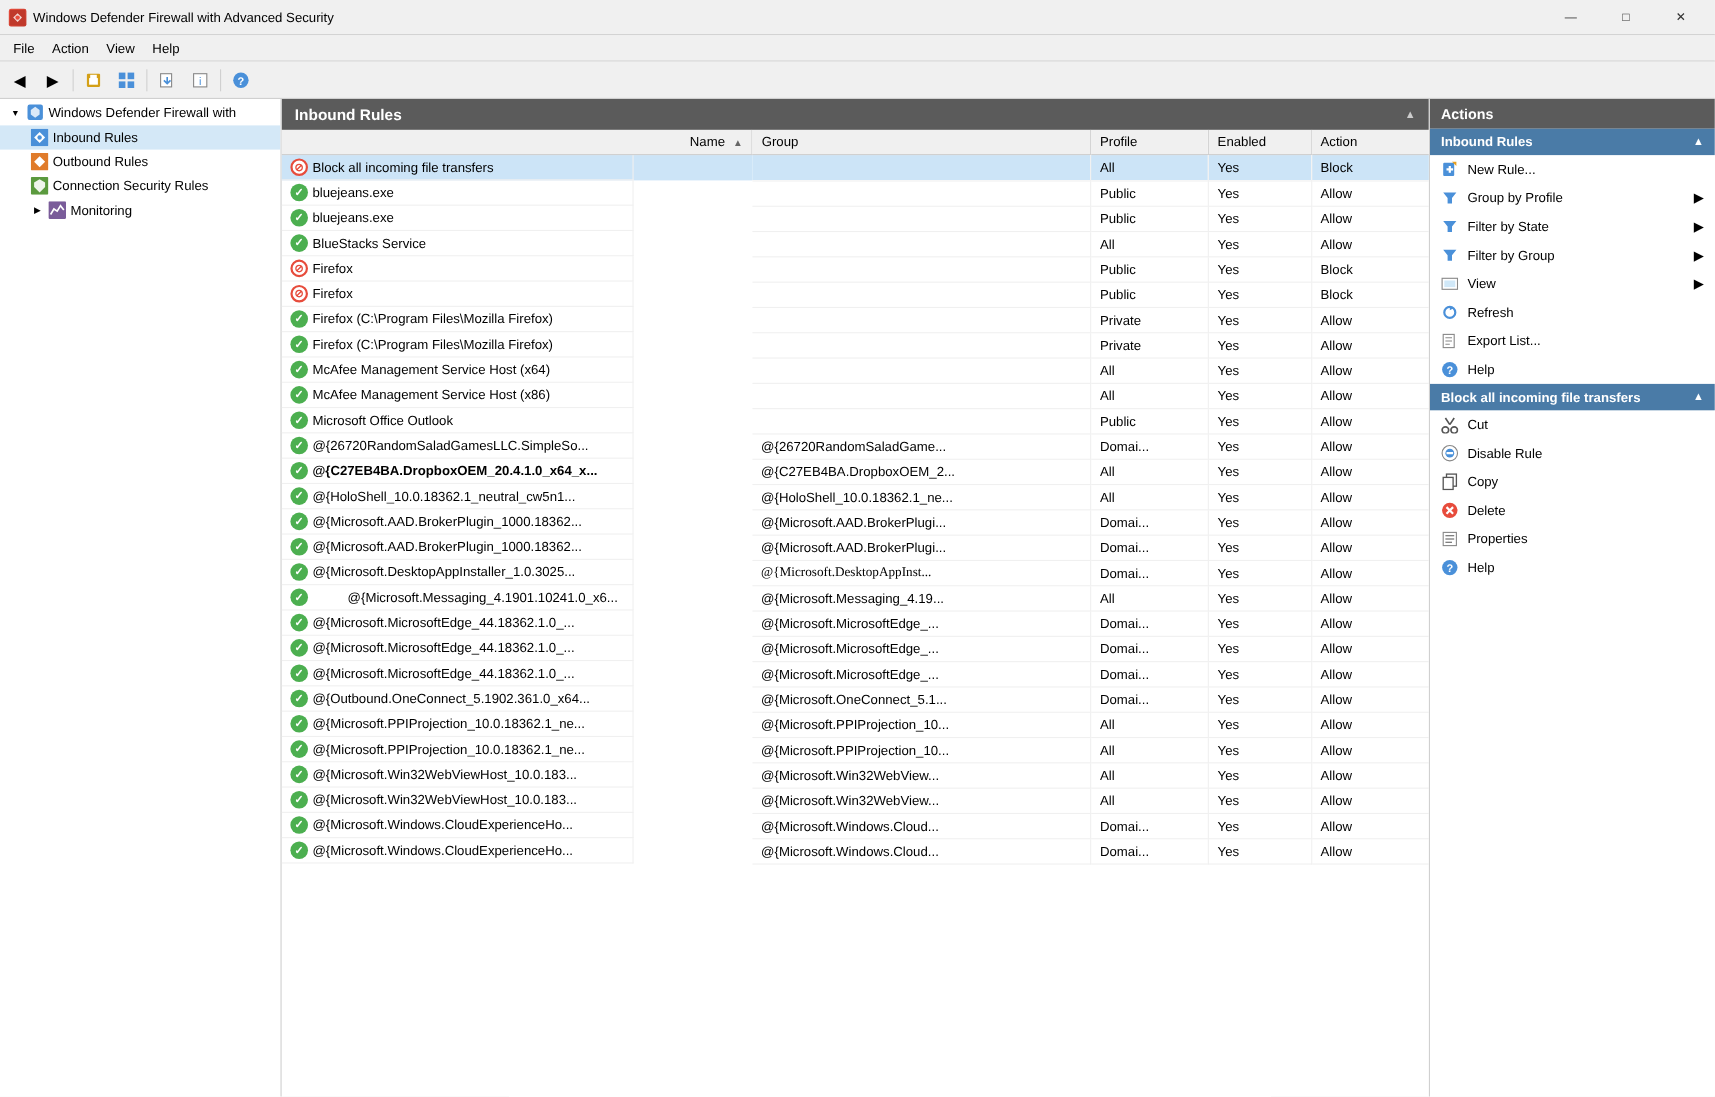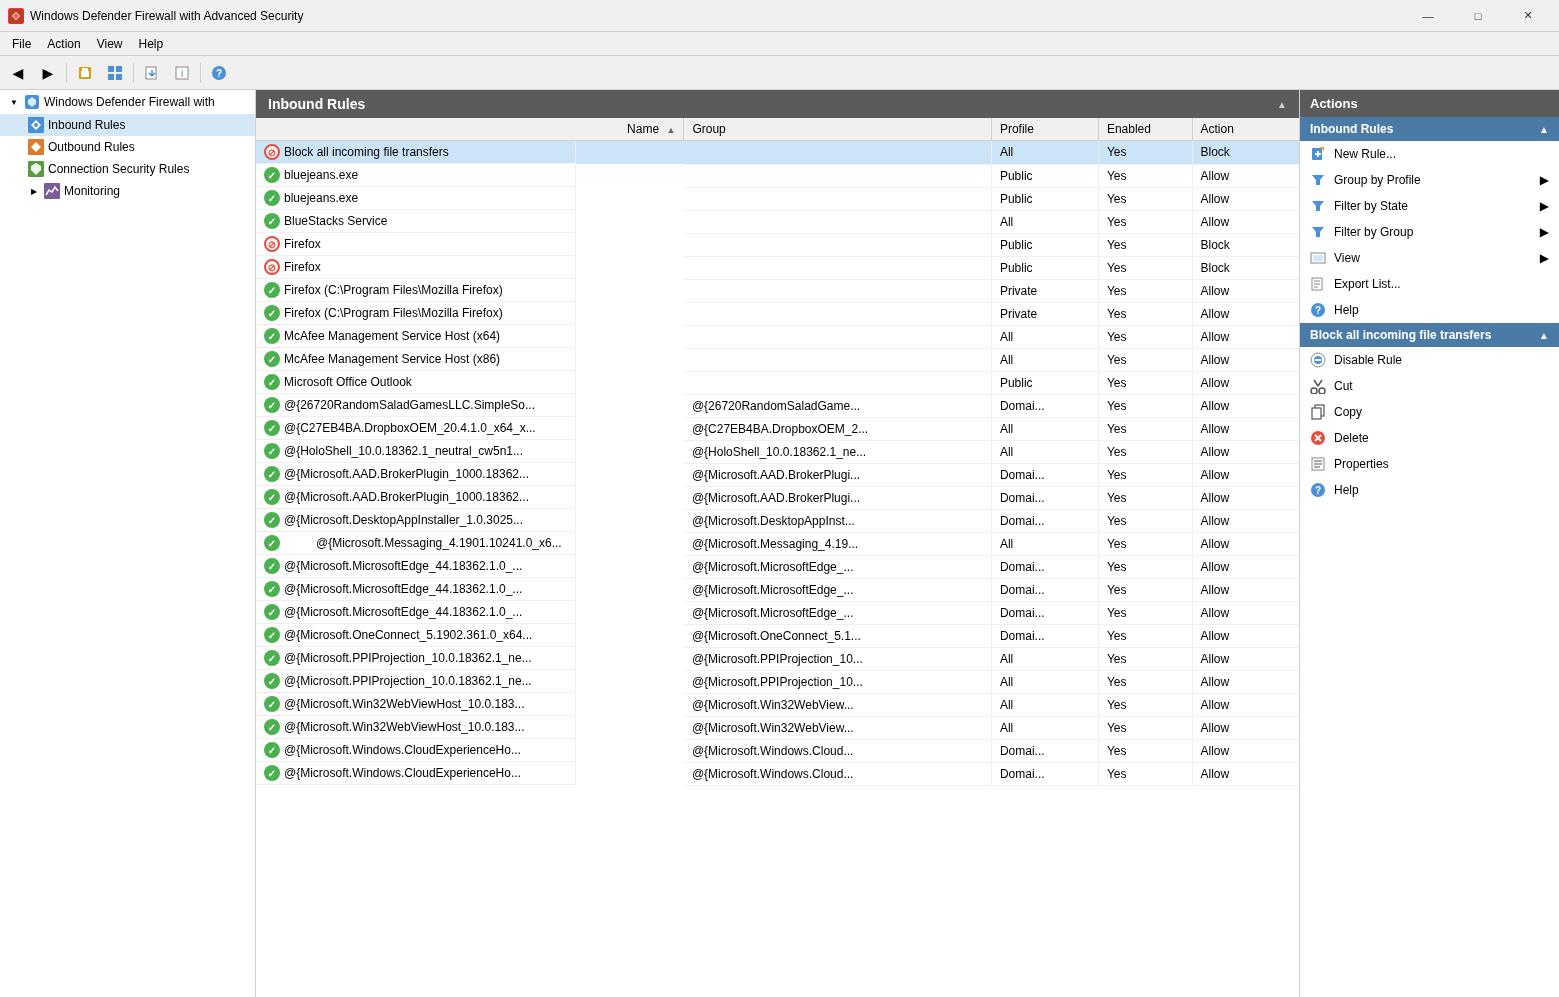--- a/index.html
+++ b/index.html
@@ -548,21 +548,21 @@
                 <span style="overflow: hidden; text-overflow: ellipsis; white-space: nowrap;">@{26720RandomSaladGamesLLC.SimpleSo...</span>
               </td>
               <td style="max-width: 230px; overflow: hidden; text-overflow: ellipsis; white-space: nowrap;">@{26720RandomSaladGame...</td>
               <td>Domai...</td>
               <td>Yes</td>
               <td>Allow</td>
             </tr>
             <tr>
               <td style="display: flex; align-items: center; gap: 4px; max-width: 320px; overflow: hidden;">
                 <span class="rule-icon-allow">✓</span>
-                <span style="overflow: hidden; text-overflow: ellipsis; white-space: nowrap;">@{C27EB4BA.DropboxOEM_20.4.1.0_x64_x...</span>
+                <span style="overflow: hidden; text-overflow: ellipsis; white-space: nowrap; font-weight: bold;">@{C27EB4BA.DropboxOEM_20.4.1.0_x64_x...</span>
               </td>
               <td style="max-width: 230px; overflow: hidden; text-overflow: ellipsis; white-space: nowrap;">@{C27EB4BA.DropboxOEM_2...</td>
               <td>All</td>
               <td>Yes</td>
               <td>Allow</td>
             </tr>
             <tr>
               <td style="display: flex; align-items: center; gap: 4px; max-width: 320px; overflow: hidden;">
                 <span class="rule-icon-allow">✓</span>
                 <span style="overflow: hidden; text-overflow: ellipsis; white-space: nowrap;">@{HoloShell_10.0.18362.1_neutral_cw5n1...</span>
@@ -590,21 +590,21 @@
               <td style="max-width: 230px; overflow: hidden; text-overflow: ellipsis; white-space: nowrap;">@{Microsoft.AAD.BrokerPlugi...</td>
               <td>Domai...</td>
               <td>Yes</td>
               <td>Allow</td>
             </tr>
             <tr>
               <td style="display: flex; align-items: center; gap: 4px; max-width: 320px; overflow: hidden;">
                 <span class="rule-icon-allow">✓</span>
                 <span style="overflow: hidden; text-overflow: ellipsis; white-space: nowrap;">@{Microsoft.DesktopAppInstaller_1.0.3025...</span>
               </td>
-              <td style="max-width: 230px; overflow: hidden; text-overflow: ellipsis; white-space: nowrap;">@{Microsoft.DesktopAppInst...</td>
+              <td style="max-width: 230px; overflow: hidden; text-overflow: ellipsis; white-space: nowrap; font-family: Liberation Serif, serif;">@{Microsoft.DesktopAppInst...</td>
               <td>Domai...</td>
               <td>Yes</td>
               <td>Allow</td>
             </tr>
             <tr>
               <td style="display: flex; align-items: center; gap: 4px; max-width: 320px; overflow: hidden;">
                 <span class="rule-icon-allow">✓</span>
                 <span style="overflow: hidden; text-overflow: ellipsis; white-space: nowrap; margin-left: 32px;">@{Microsoft.Messaging_4.1901.10241.0_x6...</span>
               </td>
               <td style="max-width: 230px; overflow: hidden; text-overflow: ellipsis; white-space: nowrap;">@{Microsoft.Messaging_4.19...</td>
@@ -638,21 +638,21 @@
                 <span style="overflow: hidden; text-overflow: ellipsis; white-space: nowrap;">@{Microsoft.MicrosoftEdge_44.18362.1.0_...</span>
               </td>
               <td style="max-width: 230px; overflow: hidden; text-overflow: ellipsis; white-space: nowrap;">@{Microsoft.MicrosoftEdge_...</td>
               <td>Domai...</td>
               <td>Yes</td>
               <td>Allow</td>
             </tr>
             <tr>
               <td style="display: flex; align-items: center; gap: 4px; max-width: 320px; overflow: hidden;">
                 <span class="rule-icon-allow">✓</span>
-                <span style="overflow: hidden; text-overflow: ellipsis; white-space: nowrap;">@{Microsoft.OneConnect_5.1902.361.0_x64...</span>
+                <span style="overflow: hidden; text-overflow: ellipsis; white-space: nowrap;">@{Outbound.OneConnect_5.1902.361.0_x64...</span>
               </td>
               <td style="max-width: 230px; overflow: hidden; text-overflow: ellipsis; white-space: nowrap;">@{Microsoft.OneConnect_5.1...</td>
               <td>Domai...</td>
               <td>Yes</td>
               <td>Allow</td>
             </tr>
             <tr>
               <td style="display: flex; align-items: center; gap: 4px; max-width: 320px; overflow: hidden;">
                 <span class="rule-icon-allow">✓</span>
                 <span style="overflow: hidden; text-overflow: ellipsis; white-space: nowrap;">@{Microsoft.PPIProjection_10.0.18362.1_ne...</span>
@@ -778,20 +778,29 @@
           <svg width="16" height="16" viewBox="0 0 16 16">
               <rect x="1" y="3" width="14" height="10" fill="white" stroke="#888" stroke-width="1"></rect>
               <rect x="3" y="5" width="10" height="6" fill="#d0e8f8"></rect>
             </svg>
         </div>
         <span>View</span>
       </div>
       <span>▶</span>
     </div>
 
+    <div class="action-item">
+      <div class="action-icon">
+        <svg width="16" height="16" viewBox="0 0 16 16">
+          <circle cx="8" cy="8" r="5" fill="none" stroke="#4a90d9" stroke-width="2"></circle>
+          <path d="M8 3 L8 6 L11 4.5 Z" fill="#4a90d9"></path>
+        </svg>
+      </div>
+      <span>Refresh</span>
+    </div>
 
     <div class="action-item">
       <div class="action-icon">
         <svg width="16" height="16" viewBox="0 0 16 16">
             <rect x="2" y="2" width="10" height="12" fill="white" stroke="#888"></rect>
             <line x1="4" y1="5" x2="10" y2="5" stroke="#888"></line>
             <line x1="4" y1="8" x2="10" y2="8" stroke="#888"></line>
             <line x1="4" y1="11" x2="8" y2="11" stroke="#888"></line>
           </svg>
       </div>
@@ -809,37 +818,37 @@
     </div>
 
     <div class="actions-section-header">
       <span>Block all incoming file transfers</span>
       <span class="arrow">▲</span>
     </div>
 
     <div class="action-item">
       <div class="action-icon">
         <svg width="16" height="16" viewBox="0 0 16 16">
+          <path d="M4 2 L8 8 M12 2 L8 8" stroke="#555" stroke-width="1.5"></path>
+          <circle cx="4" cy="13" r="3" fill="none" stroke="#555" stroke-width="1.5"></circle>
+          <circle cx="12" cy="13" r="3" fill="none" stroke="#555" stroke-width="1.5"></circle>
+        </svg>
+      </div>
+      <span>Cut</span>
+    </div>
+
+    <div class="action-item">
+      <div class="action-icon">
+        <svg width="16" height="16" viewBox="0 0 16 16">
           <circle cx="8" cy="8" r="7" fill="white" stroke="#888"></circle>
           <circle cx="8" cy="8" r="4" fill="#4a90d9"></circle>
           <line x1="5" y1="8" x2="11" y2="8" stroke="white" stroke-width="2"></line>
         </svg>
       </div>
       <span>Disable Rule</span>
-    </div>
-
-    <div class="action-item">
-      <div class="action-icon">
-        <svg width="16" height="16" viewBox="0 0 16 16">
-          <path d="M4 2 L8 8 M12 2 L8 8" stroke="#555" stroke-width="1.5"></path>
-          <circle cx="4" cy="13" r="3" fill="none" stroke="#555" stroke-width="1.5"></circle>
-          <circle cx="12" cy="13" r="3" fill="none" stroke="#555" stroke-width="1.5"></circle>
-        </svg>
-      </div>
-      <span>Cut</span>
     </div>
 
     <div class="action-item">
       <div class="action-icon">
         <svg width="16" height="16" viewBox="0 0 16 16">
           <rect x="5" y="1" width="9" height="11" fill="white" stroke="#555" stroke-width="1.2"></rect>
           <rect x="2" y="4" width="9" height="11" fill="white" stroke="#555" stroke-width="1.2"></rect>
         </svg>
       </div>
       <span>Copy</span>

